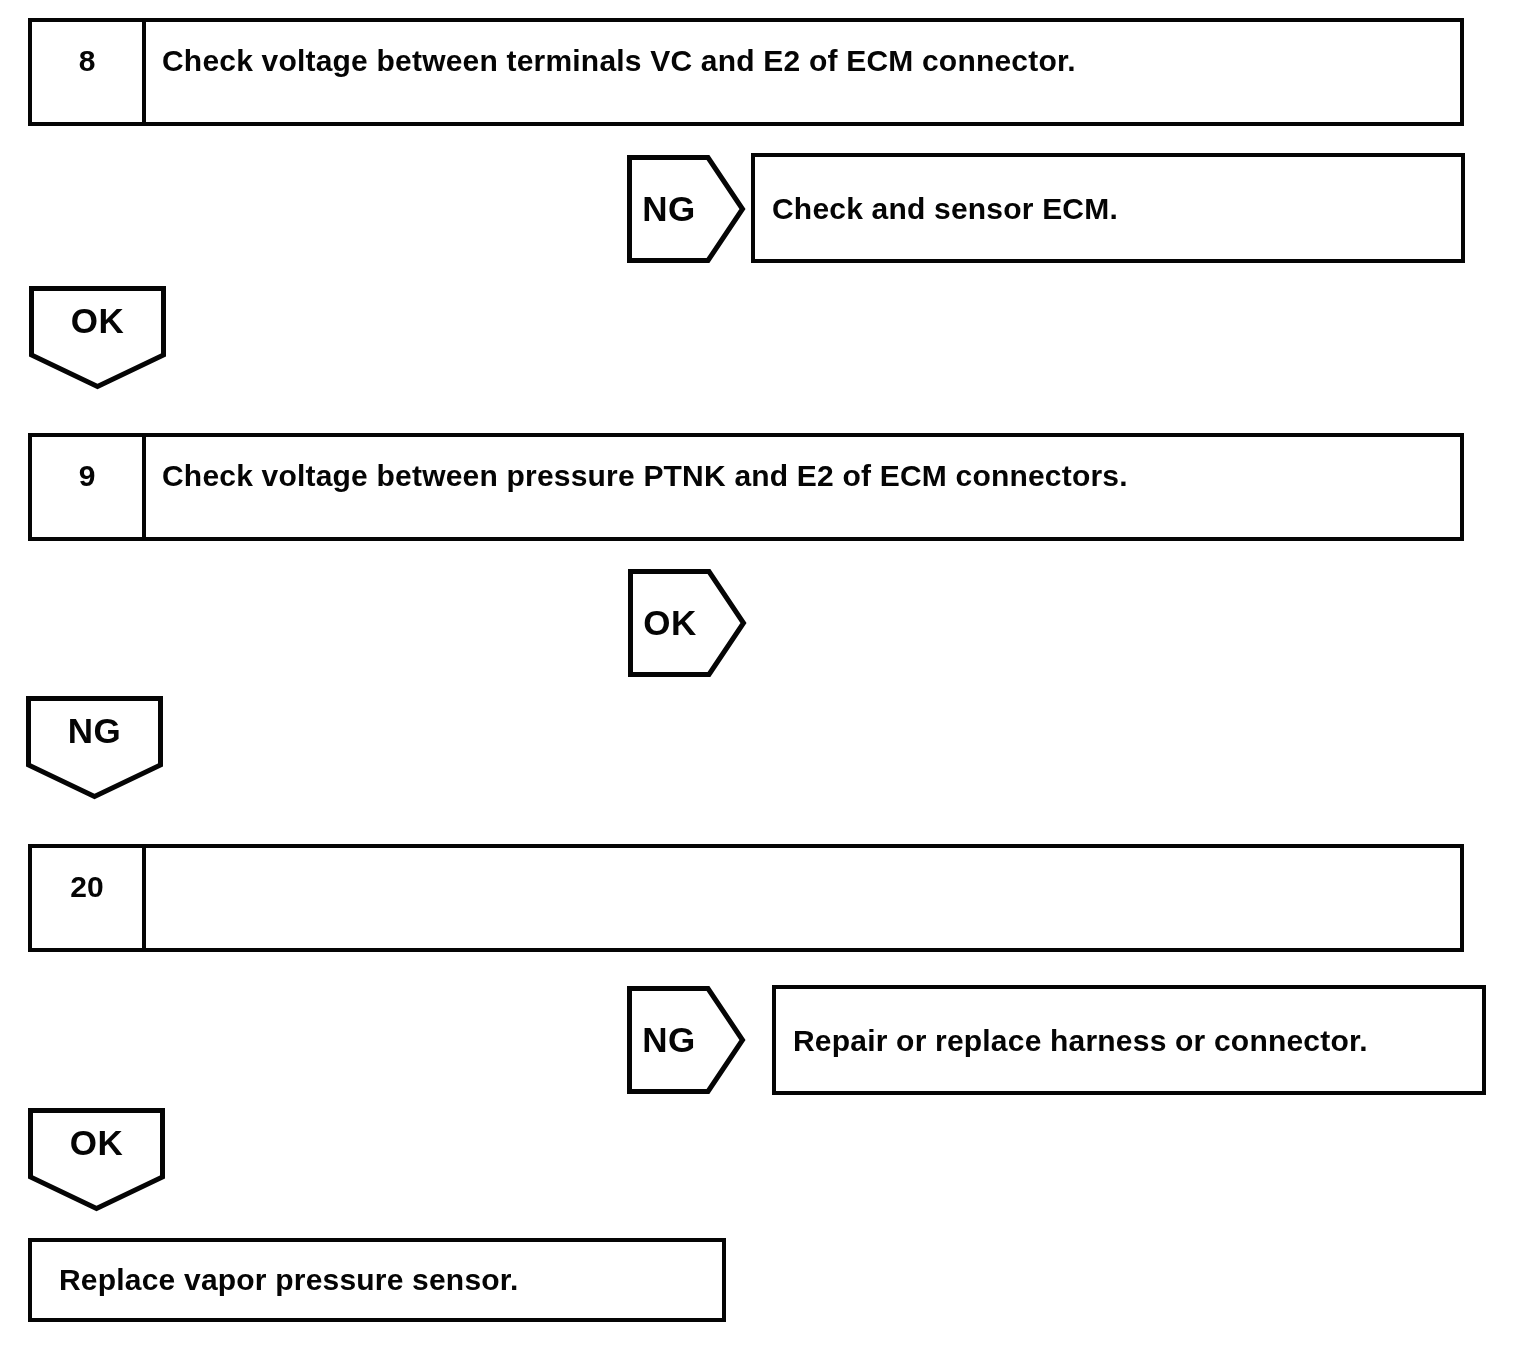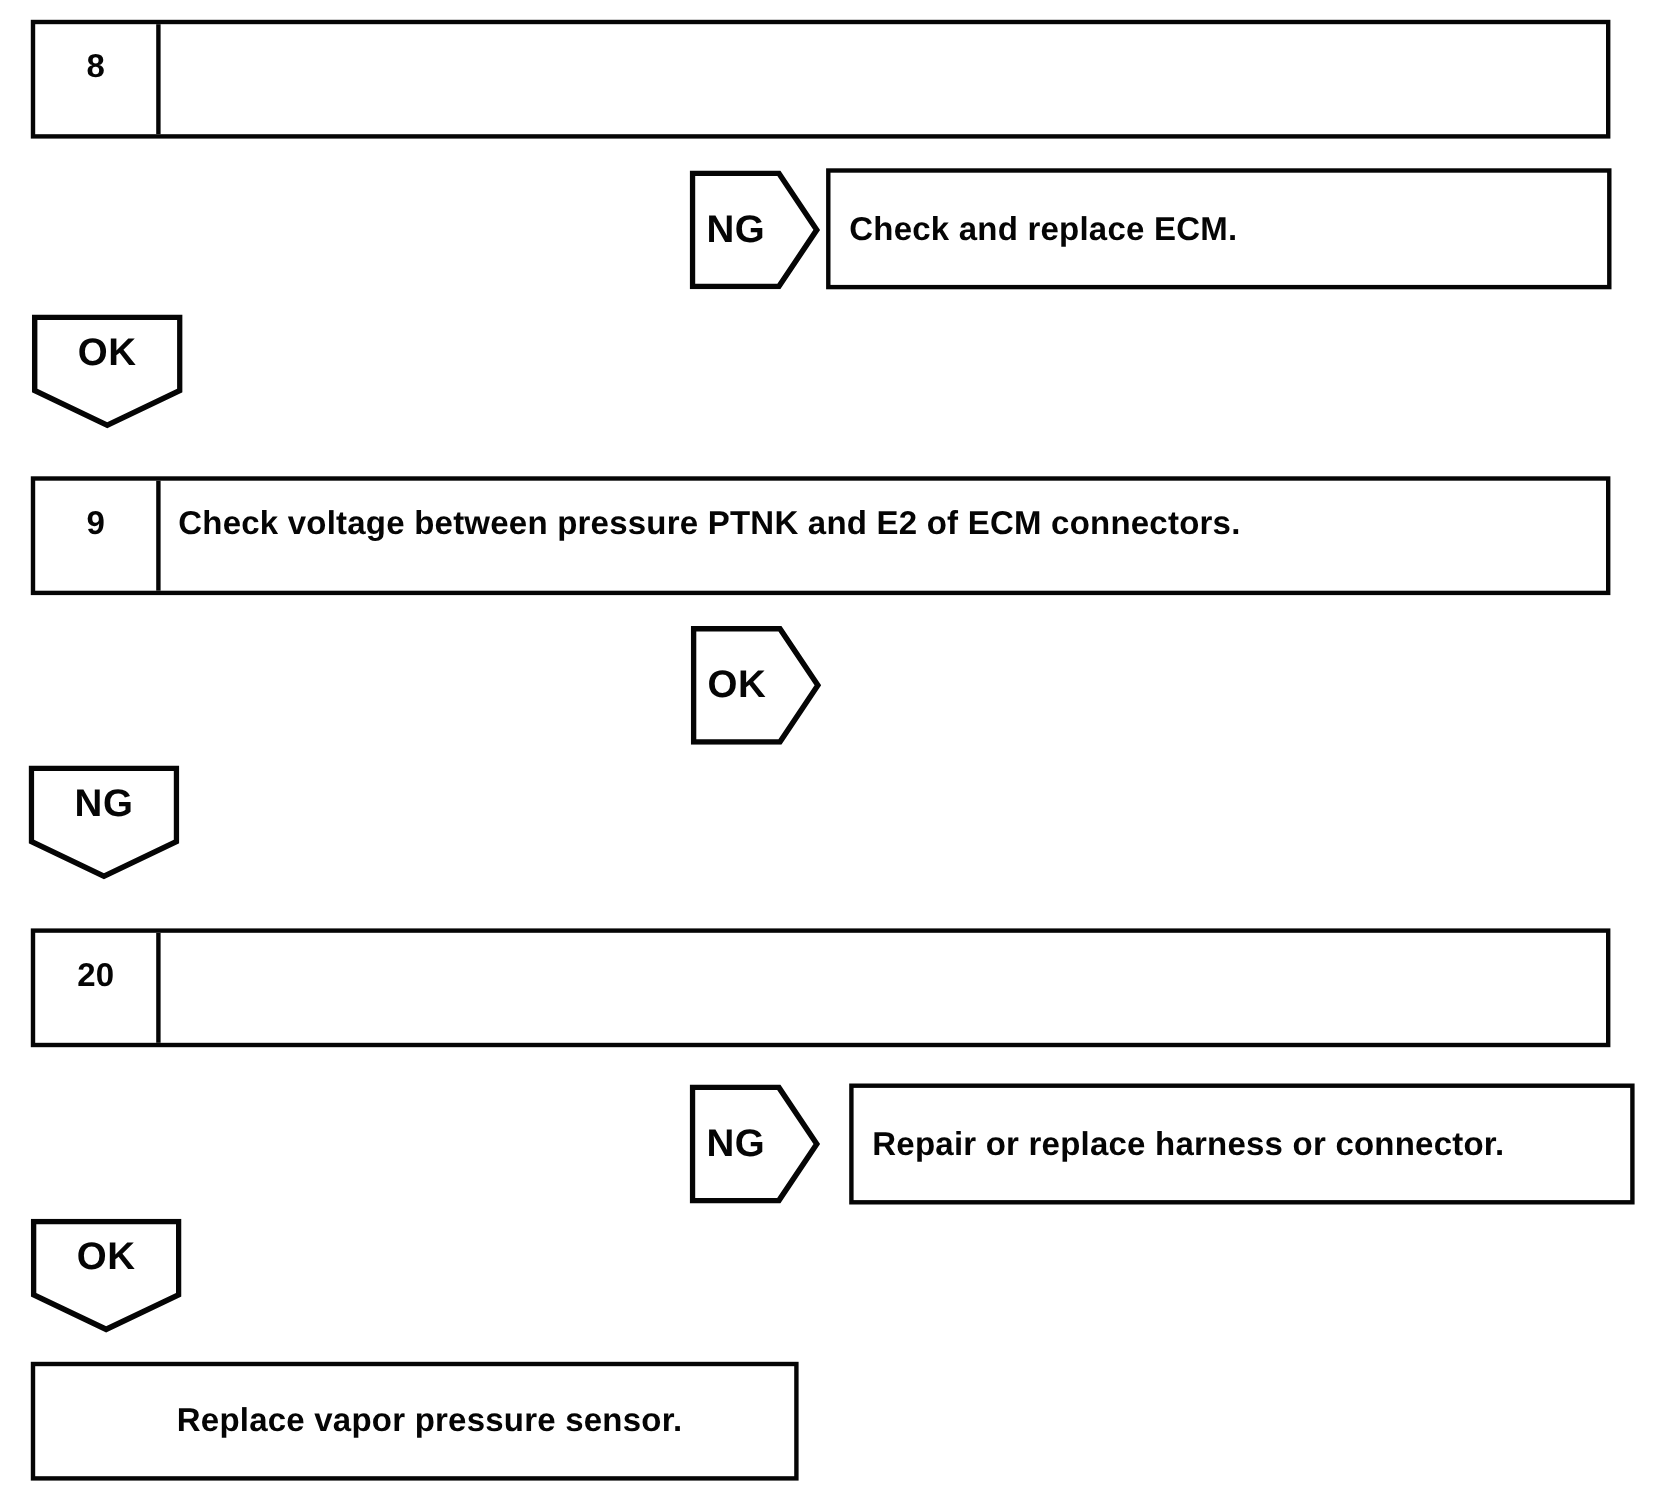--- a/index.html
+++ b/index.html
@@ -44,27 +44,26 @@
   .result-box {
     left: 751px; width: 714px; height: 110px;
     display: flex;
     align-items: center;
     padding-left: 17px;
     font-size: 30px;
     line-height: 35px;
     letter-spacing: 0.2px;
   }
   .final-box {
-    left: 28px; top: 1238px; width: 698px; height: 108px;
+    left: 28px; top: 1238px; width: 698px; height: 84px;
     display: flex;
     align-items: center;
     padding-left: 27px;
     font-size: 30px;
     letter-spacing: 0.2px;
-    justify-content: center;
   }
   
   .pent { position: absolute; }
   .pent svg { display: block; }
   .pent .lbl {
     position: absolute;
     display: flex;
     align-items: center;
     justify-content: center;
     font-size: 35px;
@@ -75,30 +74,31 @@
   .pent-down { width: 137px; height: 105px; }
   .pent-down .lbl { left: 0; top: 0; width: 100%; height: 70px; }
 </style>
 </head>
 <body>
 
 <div id="canvas">
 
   <div class="box step-box" style="top:18px;">
     <div class="num-cell">8</div>
+    <div class="step-text">Check voltage between terminals VC and E2 of ECM connector.</div>
   </div>
 
   <div class="pent pent-right" style="left:627px; top:155px;">
     <svg width="119" height="108" viewBox="0 0 119 108">
       <polygon points="2.5,2.5 81,2.5 115.5,54 81,105.5 2.5,105.5" fill="#ffffff" stroke="#050505" stroke-width="5" stroke-linejoin="miter"></polygon>
     </svg>
     <div class="lbl">NG</div>
   </div>
   <div class="box result-box" style="top:153px;">
-    <span>Check and replace ECM.</span>
+    <span>Check and sensor ECM.</span>
   </div>
 
   <div class="pent pent-down" style="left:29px; top:286px;">
     <svg width="137" height="105" viewBox="0 0 137 105">
       <polygon points="2.5,2.5 134.5,2.5 134.5,69 68.5,100.5 2.5,69" fill="#ffffff" stroke="#050505" stroke-width="5" stroke-linejoin="miter"></polygon>
     </svg>
     <div class="lbl">OK</div>
   </div>
 
   <div class="box step-box" style="top:433px;">

